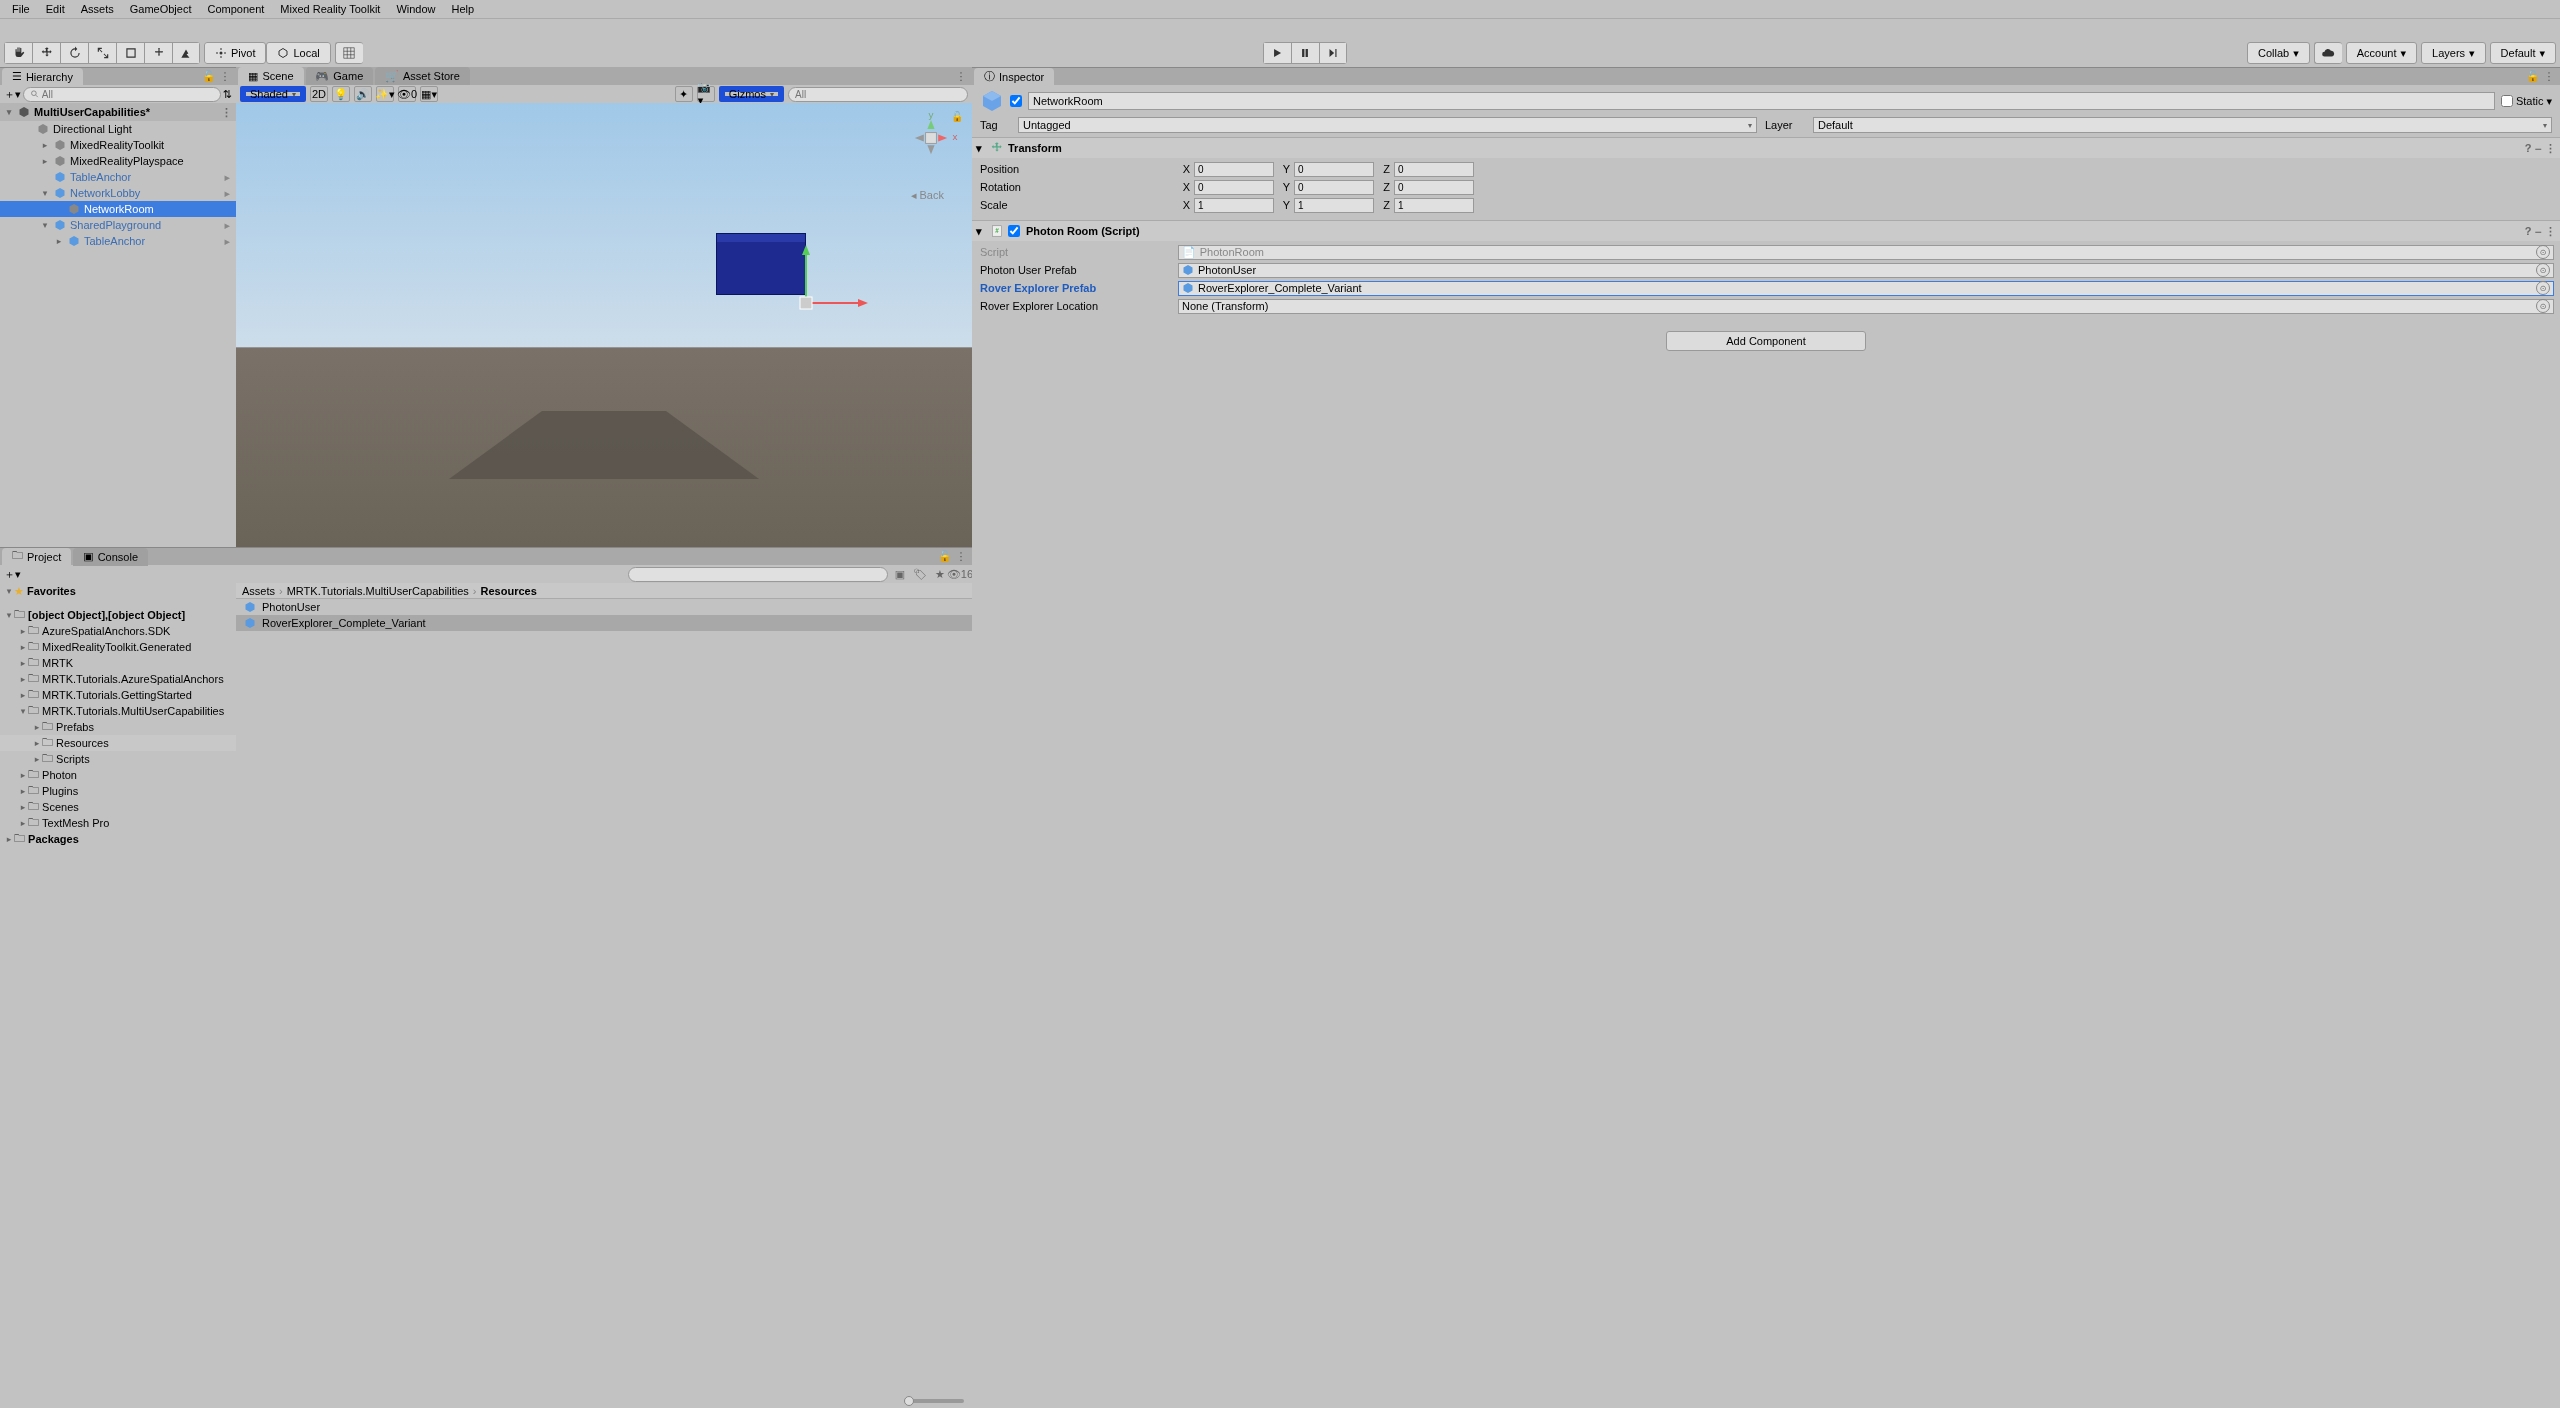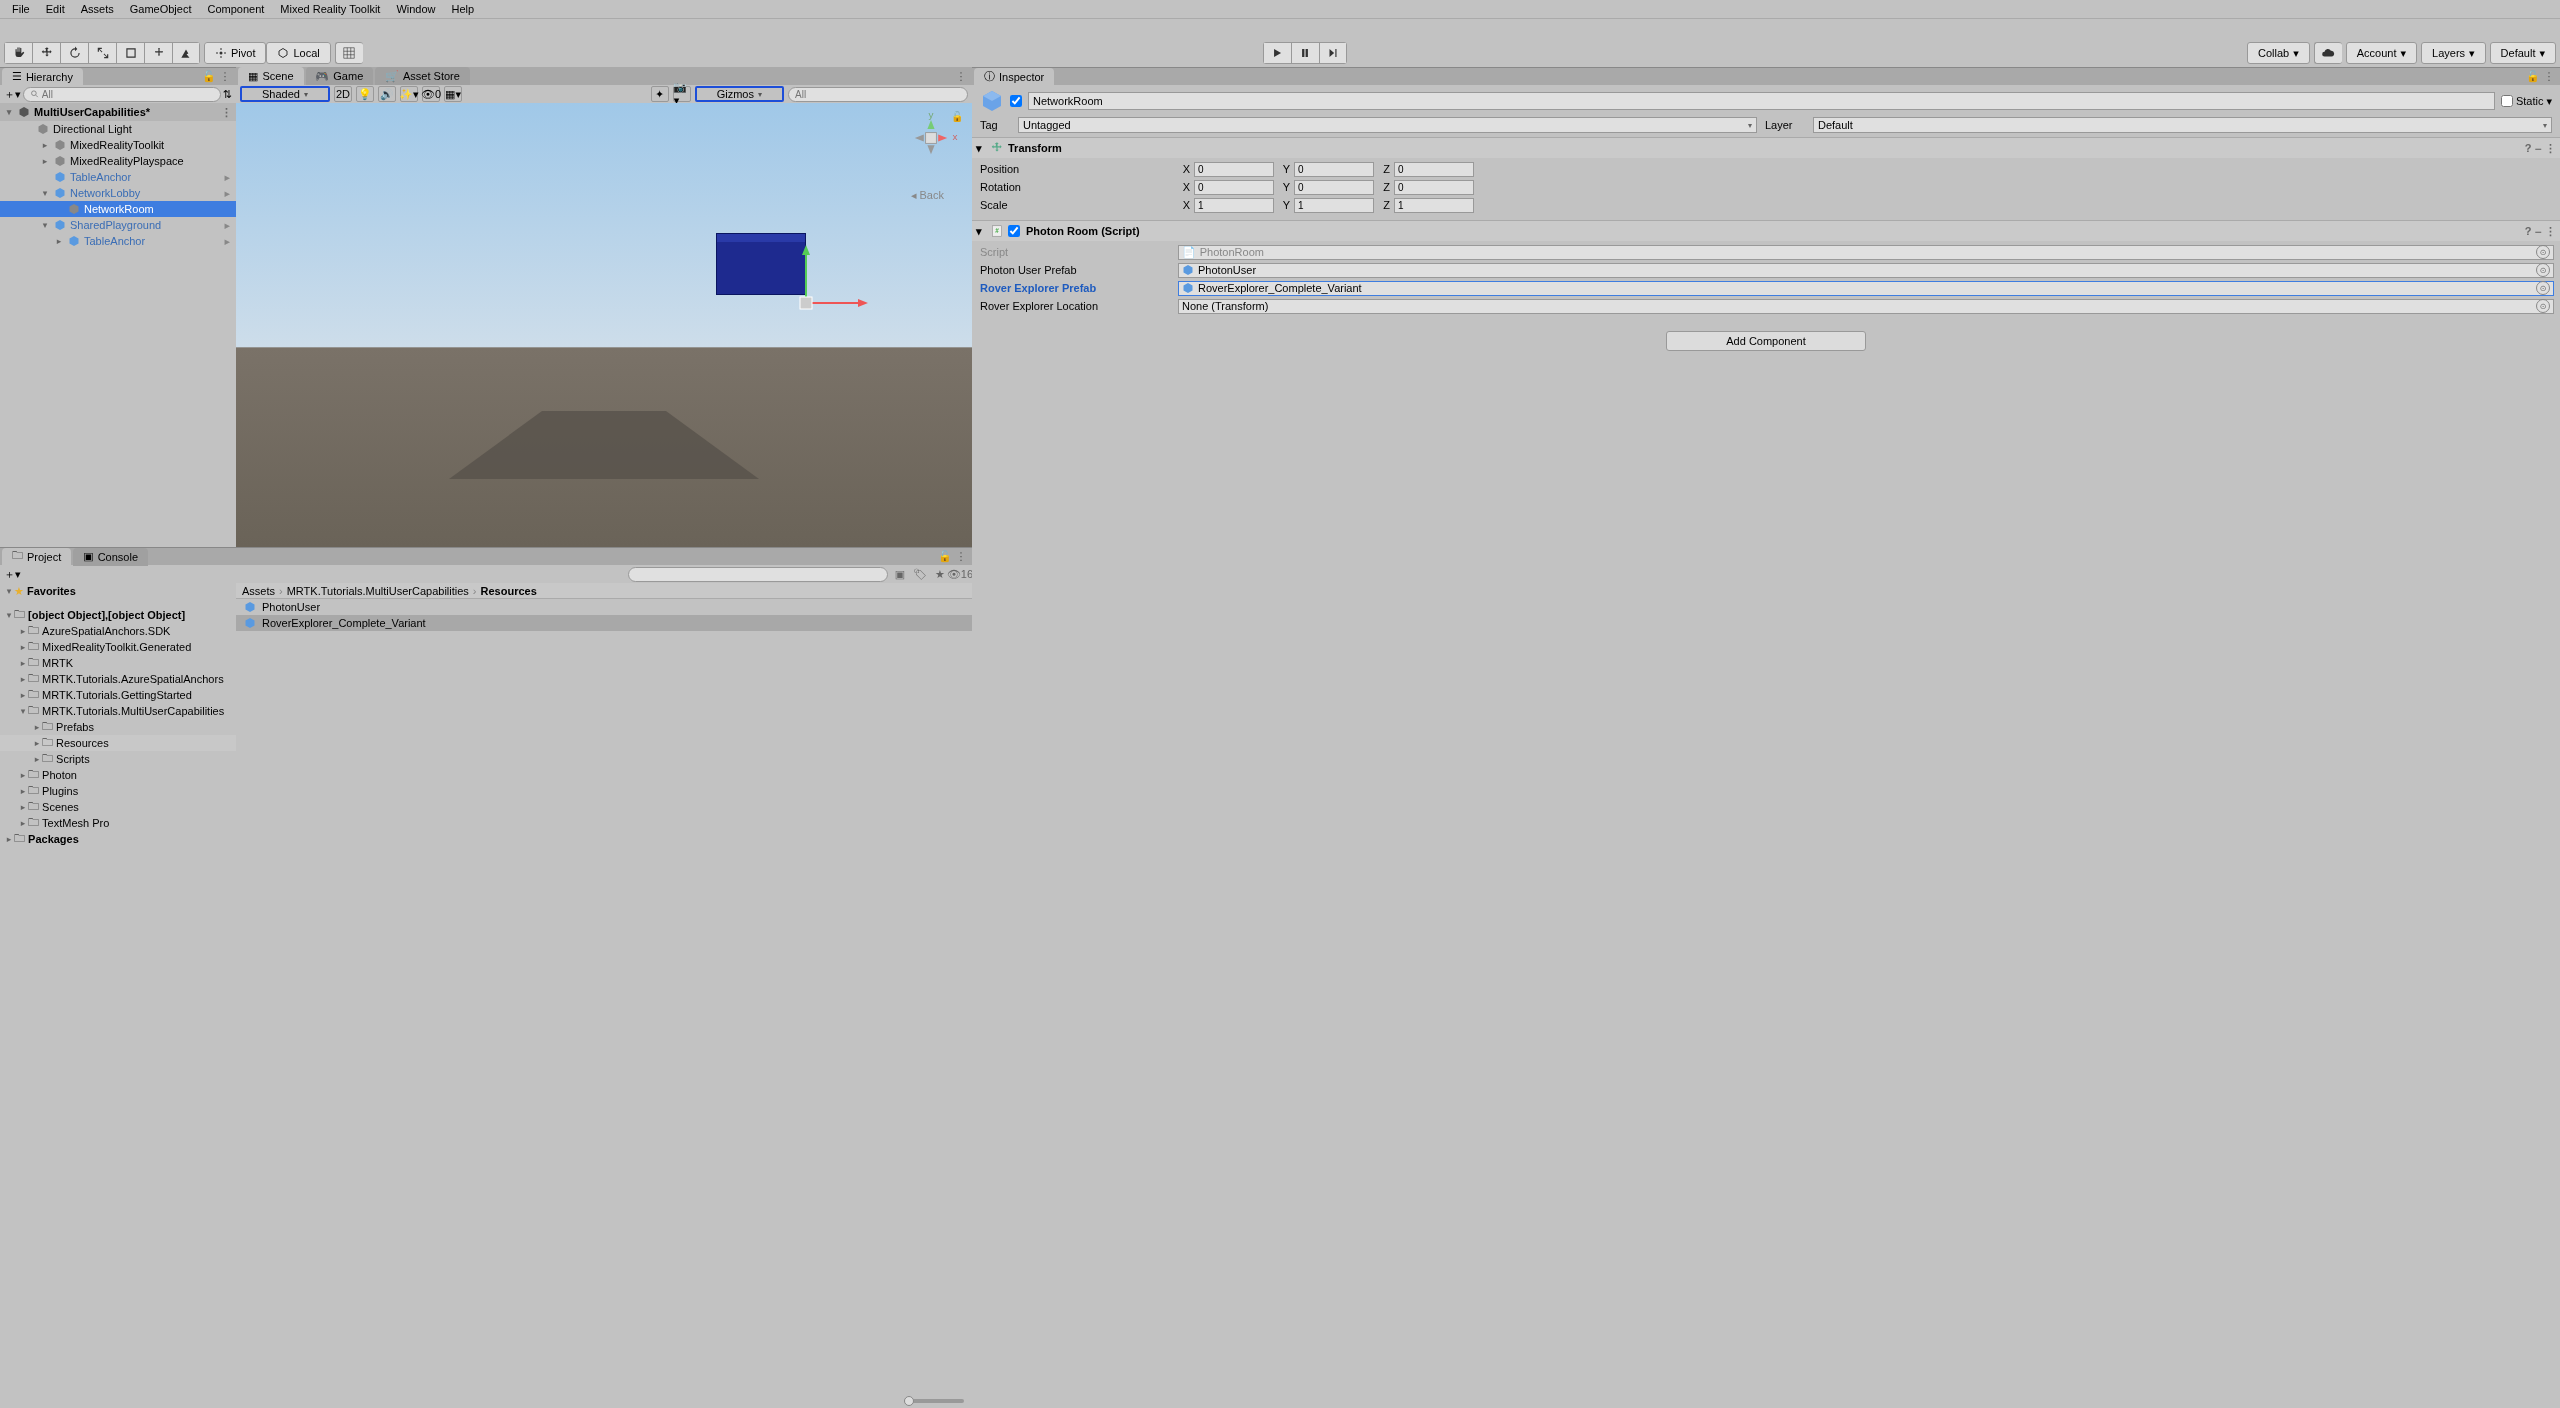--- a/index.html
+++ b/index.html
@@ -36,21 +36,21 @@
 .tree { flex:1; overflow:auto; font-size:11px; }
 .tree-row { height:16px; display:flex; align-items:center; padding-left:4px; cursor:pointer; }
 .tree-row.selected { background:#3e7de0; color:#fff; }
 .tree-row .foldout{ width:10px; display:inline-flex; justify-content:center; color:#666; font-size:9px;}
 .tree-row .cube{ width:12px; height:12px; margin:0 4px; }
 .tree-row.scene-row{ font-weight:bold; height:18px; background:#b5b5b5;}
 
 .scene-panel { flex:1; display:flex; flex-direction:column; background:#c2c2c2; }
 .scene-tab-row { display:flex; height:18px; background:#a9a9a9; align-items:center; }
 .scene-toolbar { display:flex; align-items:center; height:18px; gap:4px; padding:0 4px; }
-.scene-toolbar .dd { height:16px; padding:0 20px; background:#c2c2c2; border:2px solid #1d4ed8; display:flex; align-items:center; gap:4px; font-size:10px; border-radius:2px; cursor:pointer;}
+.scene-toolbar .dd { height:16px; padding:0 4px; background:#c2c2c2; border:6px solid #1d4ed8; display:flex; align-items:center; gap:4px; font-size:10px; border-radius:2px; cursor:pointer;}
 .scene-toolbar .dd::after{content:"▾"; font-size:8px; color:#555;}
 .scene-toolbar .icobtn{ width:18px; height:16px; background:#c2c2c2; border:1px solid #999; display:flex; align-items:center; justify-content:center; cursor:pointer; border-radius:2px;}
 .scene-toolbar input.srch{ height:15px; background:#e0e0e0; border:1px solid #999; border-radius:8px; padding:0 6px; font-size:10px; outline:none; flex:1;}
 .scene-view { flex:1; background:linear-gradient(to bottom, #a0c8e8 0%, #cdddea 55%, #7a7268 55.1%, #6a6358 100%); position:relative; }
 .ground { position:absolute; left:50%; bottom:68px; transform:translateX(-50%); width:310px; height:68px; background:#555049; clip-path: polygon(30% 0, 70% 0, 100% 100%, 0 100%); opacity:0.75;}
 .gizmo { position:absolute; left:570px; top:200px; }
 .blue-panel{ position:absolute; left:480px; top:130px; width:90px; height:62px; background:#1e2a8f; border:1px solid #0a1560;}
 .blue-panel .titlebar{ height:8px; background:#2a3aa8;}
 .orientation-gizmo{ position:absolute; right:14px; top:8px; width:54px; height:54px; }
 .back-btn{ position:absolute; right:28px; top:86px; font-size:11px; color:#888; }

